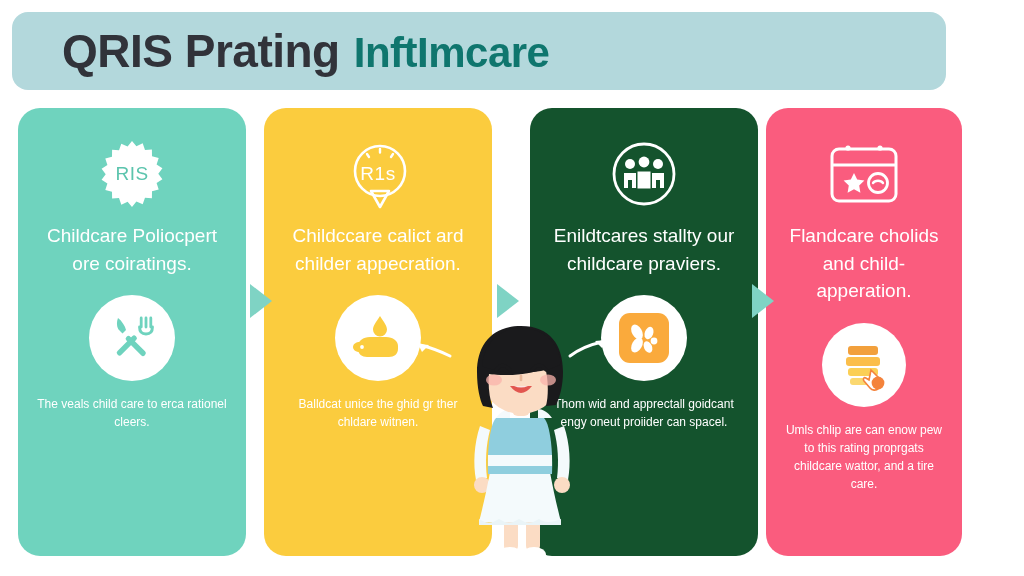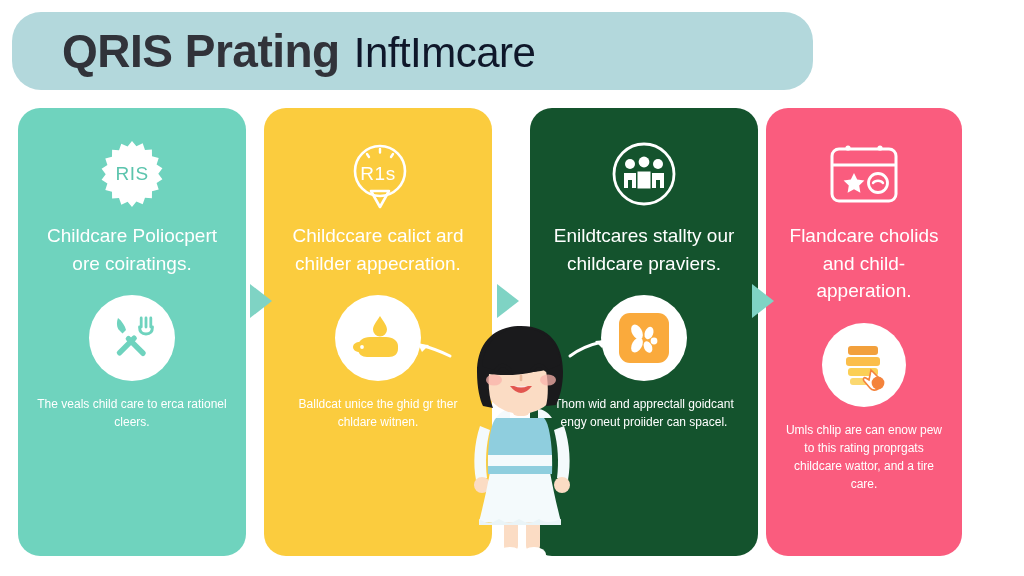--- a/index.html
+++ b/index.html
@@ -22,44 +22,44 @@
     height: 576px;
     background: #ffffff;
     overflow: hidden;
   }
 
   
   .header-bar {
     position: absolute;
     left: 12px;
     top: 12px;
-    width: 801px;
+    width: 934px;
     height: 78px;
     background: #b3d8dc;
-    border-radius: 29px;
+    border-radius: 16px;
     display: flex;
     align-items: center;
     padding-left: 50px;
   }
   .title-line {
     display: flex;
     align-items: baseline;
     gap: 14px;
     white-space: nowrap;
   }
   .title-dark {
     font-size: 46px;
     font-weight: bold;
     color: #31333a;
     letter-spacing: -0.5px;
   }
   .title-light {
     font-size: 42px;
-    font-weight: normal;
-    color: #0f172a;
+    font-weight: bold;
+    color: #0f766e;
     letter-spacing: -0.5px;
   }
 
   
   .cards {
     position: absolute;
     left: 0;
     top: 108px;
     width: 1024px;
     height: 460px;

